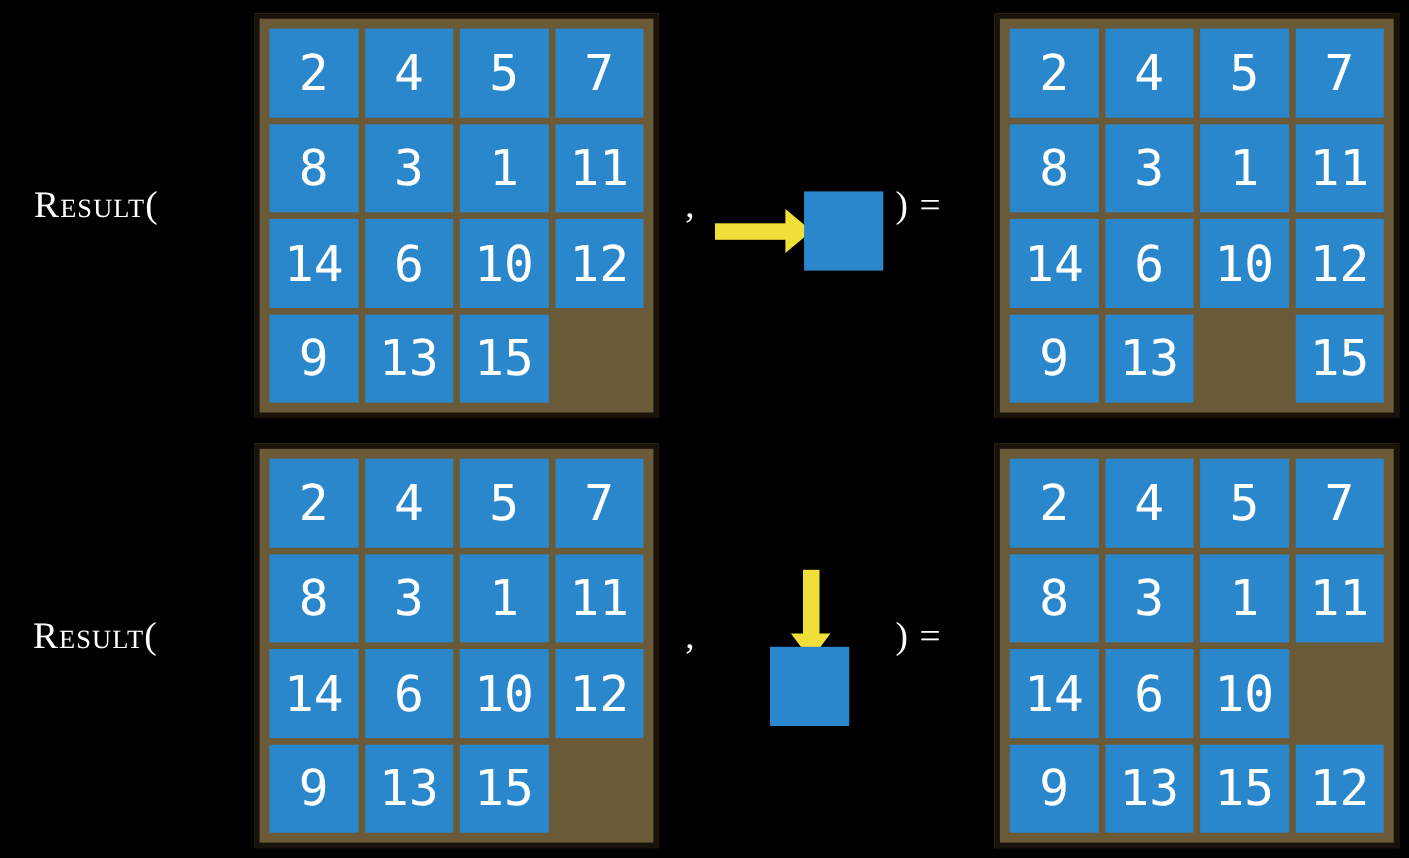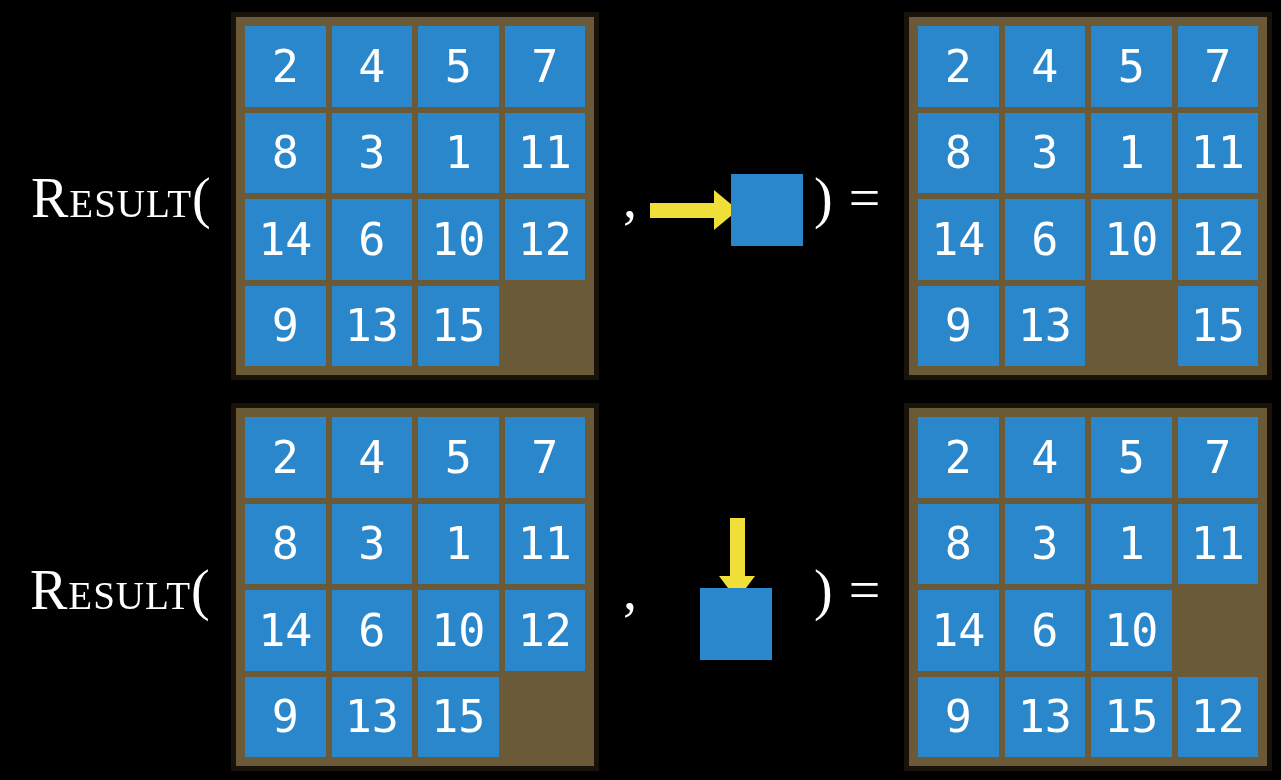--- a/index.html
+++ b/index.html
@@ -14,21 +14,21 @@
     background: var(--background, #000);
     overflow: hidden;
   }
 
   
   .fn-text {
     position: absolute;
     color: var(--label-white, #fff);
     font-family: "Liberation Serif", "DejaVu Serif", serif;
     font-variant: small-caps;
-    font-size: 56px;
+    font-size: 34px;
     line-height: 1;
     letter-spacing: 1px;
     white-space: pre;
   }
   .fn-label-1 { left: 31px;  top: 170px; }
   .fn-label-2 { left: 30px;  top: 562px; }
   .comma-1    { left: 623px; top: 170px; }
   .comma-2    { left: 623px; top: 562px; }
   .close-1    { left: 814px; top: 170px; }
   .close-2    { left: 814px; top: 562px; }

